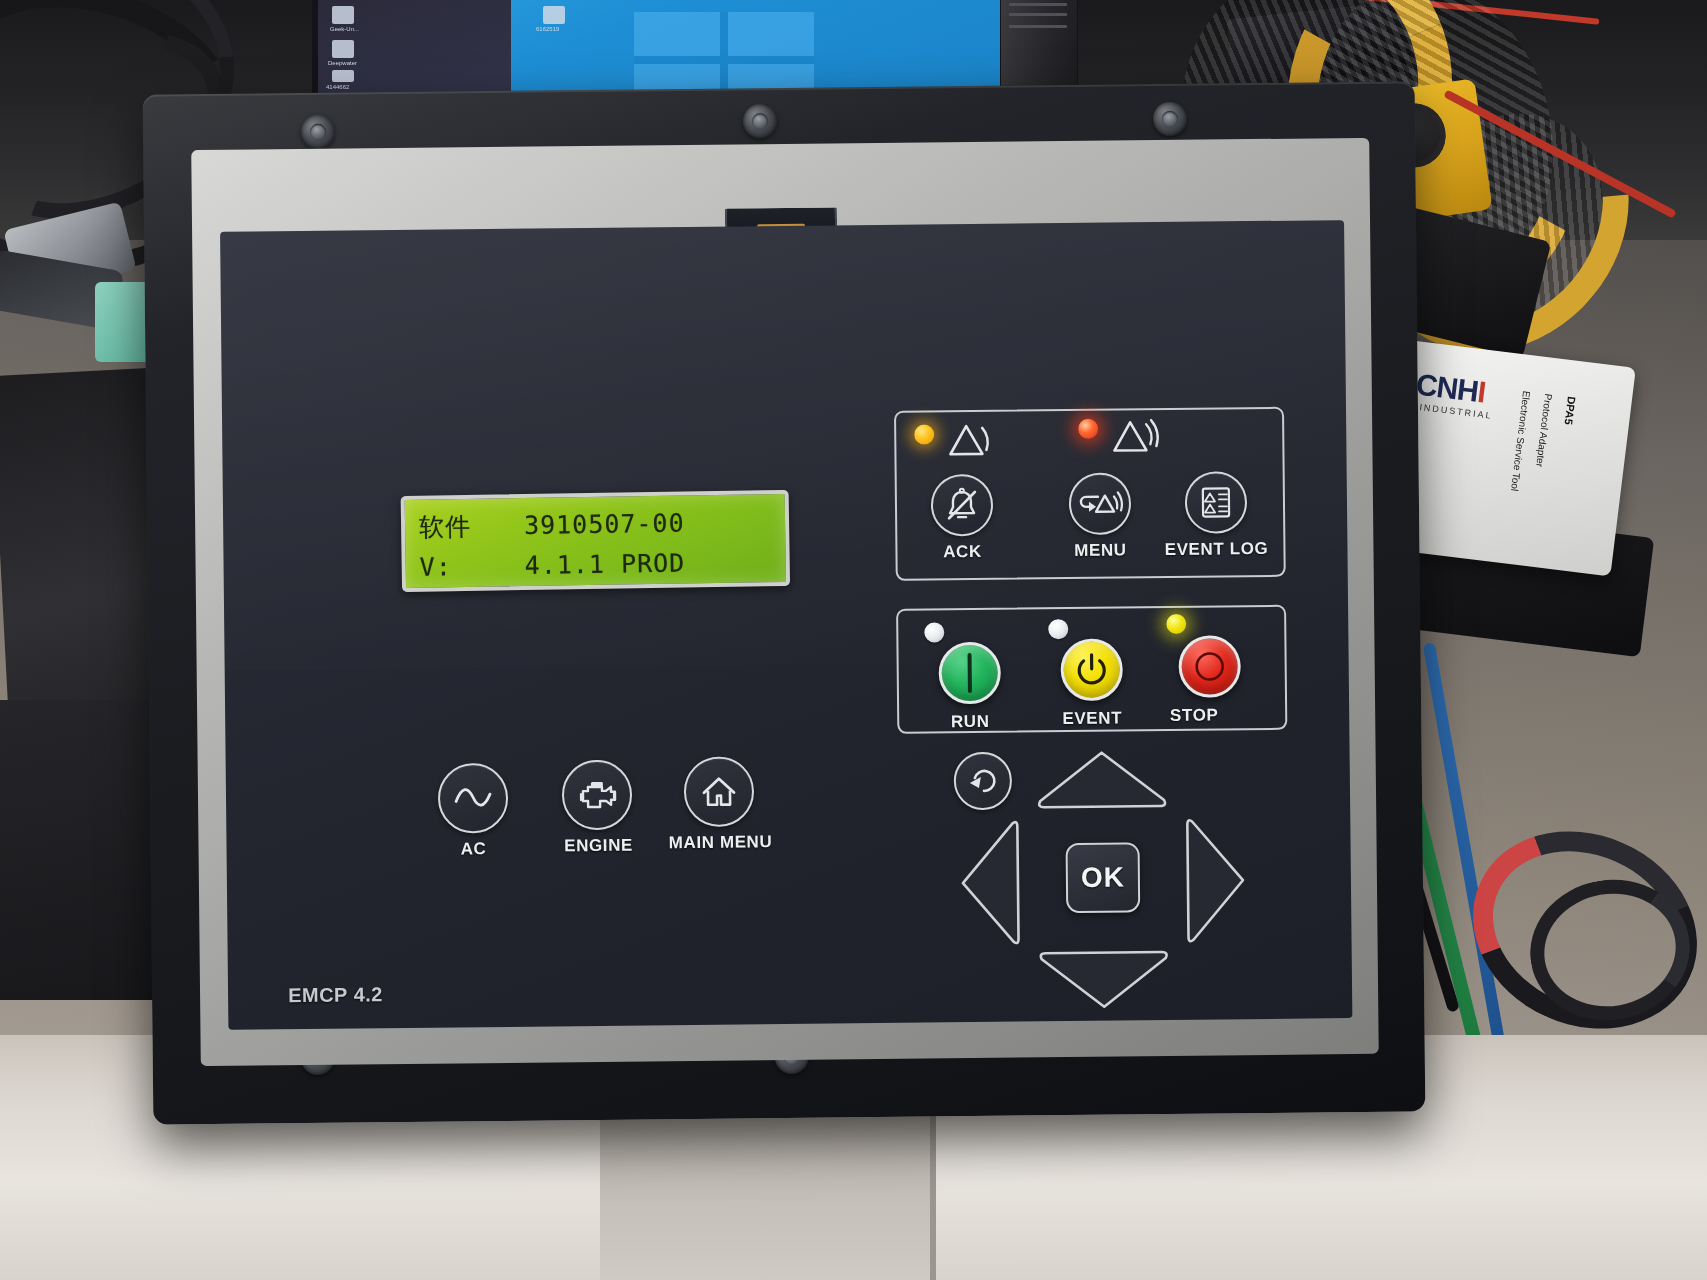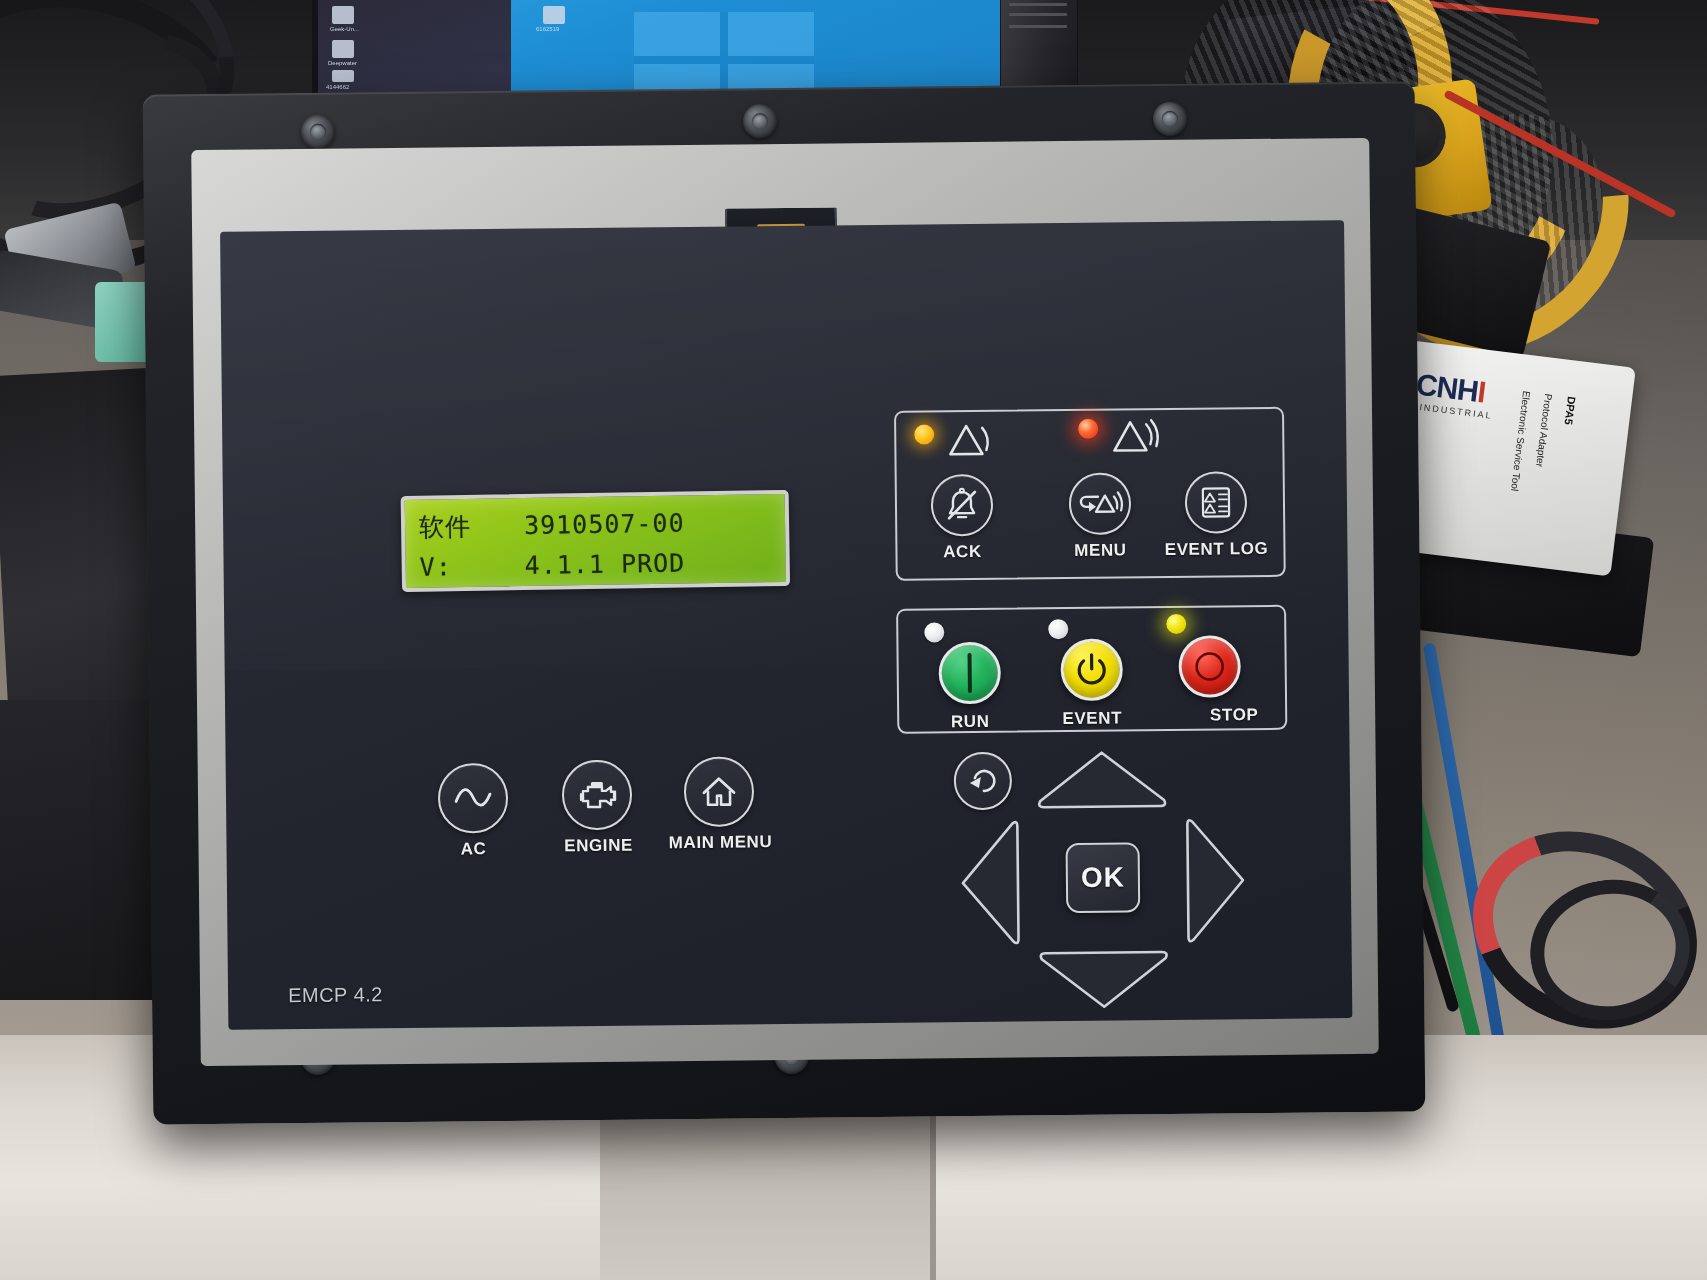--- a/index.html
+++ b/index.html
@@ -360,21 +360,21 @@
     border:2.5px solid #cfd2d6; border-radius:13px;
     background:linear-gradient(160deg,#383b45,#23262e);
     display:flex; align-items:center; justify-content:center;
     color:#f2f4f6; font-size:28px; font-weight:bold; letter-spacing:1px;
     text-shadow:0 1px 2px rgba(0,0,0,.8);
     box-shadow:0 2px 6px rgba(0,0,0,.55);
   }
 
   .emcp-brand {
     position:absolute; left:60px; bottom:22px;
-    color:#c6c9cd; font-size:20px; font-weight:normal; letter-spacing:.5px;
+    color:#c6c9cd; font-size:20px; font-weight:bold; letter-spacing:.5px;
     text-shadow:0 1px 2px rgba(0,0,0,.8);
   }
 
   svg { display:block; overflow:visible; }
 </style>
 </head>
 <body>
 
 <div class="scene">
 
@@ -544,21 +544,21 @@
             <line x1="20" y1="5" x2="20" y2="19" stroke="#20200a" stroke-width="3.2" stroke-linecap="round"></line>
           </svg>
         </div>
         <div class="blabel" style="left:826px; top:486px; width:82px;">EVENT</div>
 
         <div class="cbtn cbtn-stop" style="left:954px; top:414px;">
           <svg width="34" height="34" viewBox="0 0 34 34">
             <circle cx="17" cy="17" r="13" fill="none" stroke="#5c0a04" stroke-width="2.6"></circle>
           </svg>
         </div>
-        <div class="blabel" style="left:968px; top:484px; width:82px;">STOP</div>
+        <div class="blabel" style="left:928px; top:484px; width:82px;">STOP</div>
 
         <div class="rbtn" style="left:212px; top:534px; width:70px; height:70px;">
           <svg width="44" height="30" viewBox="0 0 44 30">
             <path d="M5 18 C11 3, 17 3, 22 14 C27 25, 33 25, 39 11" fill="none" stroke="#e3e6e9" stroke-width="2.8" stroke-linecap="round"></path>
           </svg>
         </div>
         <div class="blabel" style="left:202px; top:610px; width:90px;">AC</div>
 
         <div class="rbtn" style="left:336px; top:532px; width:70px; height:70px;">
           <svg width="48" height="40" viewBox="0 0 48 40">

